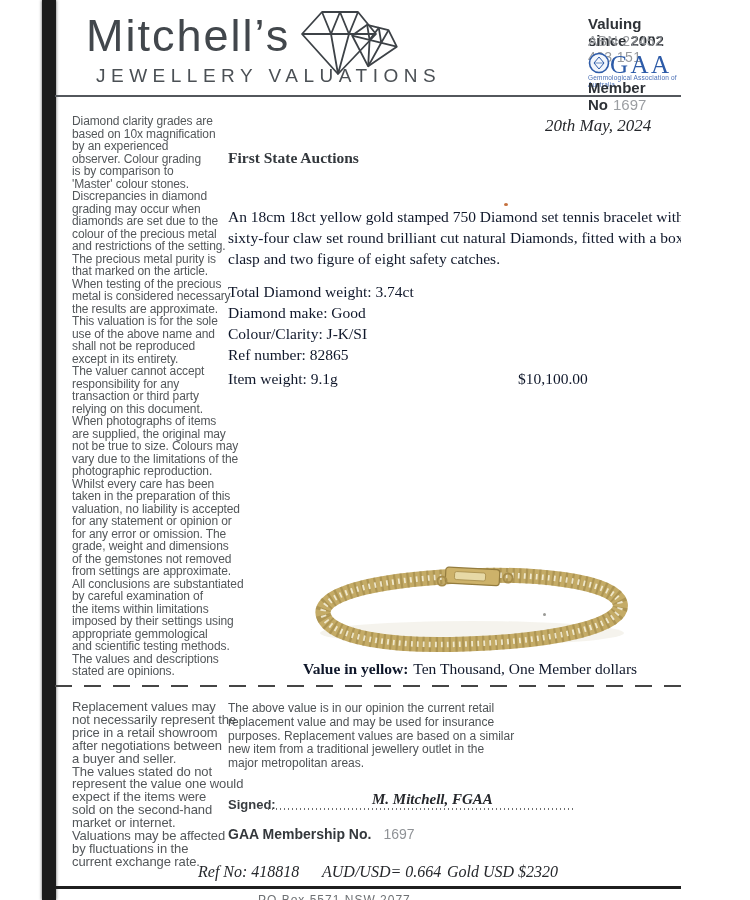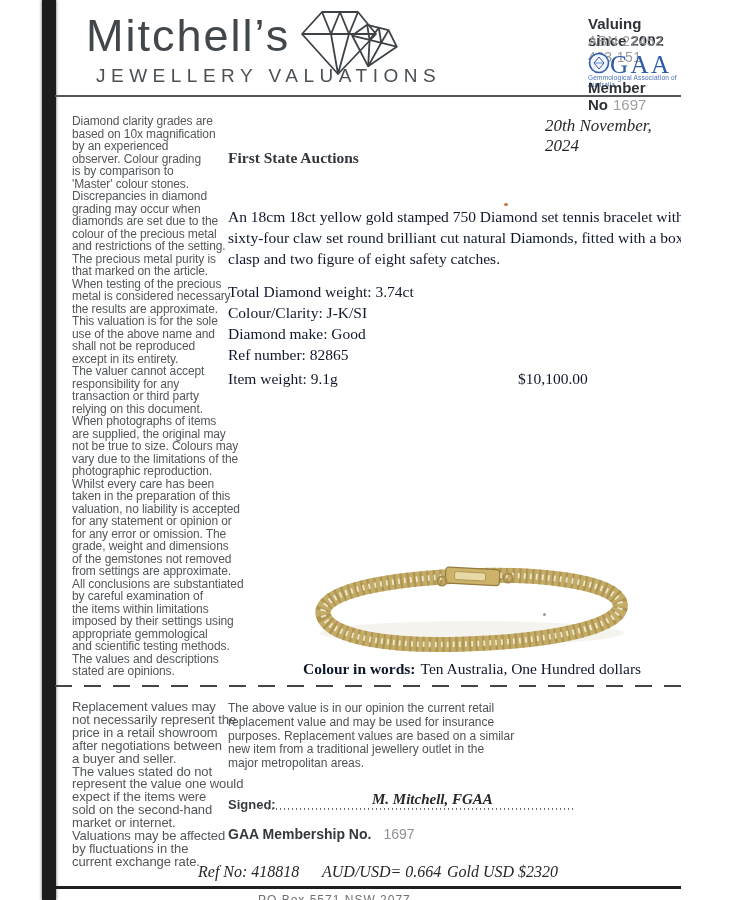--- a/index.html
+++ b/index.html
@@ -150,31 +150,31 @@
 from settings are approximate.
 All conclusions are substantiated
 by careful examination of
 the items within limitations
 imposed by their settings using
 appropriate gemmological
 and scientific testing methods.
 The values and descriptions
 stated are opinions.</div>
 
-  <div class="abs serif date">20th November, 2024</div>
+  <div class="abs serif date">20th May, 2024</div>
   <div class="abs serif client">First State Auctions</div>
   <div class="abs artifact-dot"></div>
   <div class="abs serif description pre">An 18cm 18ct yellow gold stamped 750 Diamond set tennis bracelet with
 sixty-four claw set round brilliant cut natural Diamonds, fitted with a box
 clasp and two figure of eight safety catches.</div>
 
   <div class="abs serif details">
     <div>Total Diamond weight: 3.74ct</div>
+    <div>Diamond make: Good</div>
     <div>Colour/Clarity: J-K/SI</div>
-    <div>Diamond make: Good</div>
     <div>Ref number: 82865</div>
   </div>
 
   <div class="abs serif item-weight">Item weight: 9.1g</div>
   <div class="abs serif value-amt">$10,100.00</div>
 
   <div class="abs bracelet">
     <svg width="348" height="114" viewBox="0 0 348 114">
       <ellipse cx="176" cy="88" rx="152" ry="12" fill="#eceadf" opacity="0.55"></ellipse>
       <path d="M28,72 C20,54 58,38 146,32 C238,26 318,36 324,58 C330,80 262,96 170,99 C92,102 36,92 28,72 Z" fill="none" stroke="#c4ab66" stroke-width="15" stroke-linejoin="round"></path>
@@ -184,21 +184,21 @@
         <rect width="54" height="16" rx="3" fill="#cdb26a" stroke="#947c3e" stroke-width="1.2"></rect>
         <rect x="9" y="4" width="31" height="8" rx="2" fill="#e7d9a6" stroke="#a68c4a" stroke-width="0.8"></rect>
       </g>
       <circle cx="146" cy="36" r="4.5" fill="none" stroke="#a68c4a" stroke-width="2"></circle>
       <circle cx="212" cy="33" r="4.5" fill="none" stroke="#a68c4a" stroke-width="2"></circle>
     </svg>
   </div>
   <div class="abs speck"></div>
 
   <div class="abs serif value-words">
-    <span class="lbl">Colour in words:</span><span class="txt">Ten Australia, One Hundred dollars</span>
+    <span class="lbl">Value in yellow:</span><span class="txt">Ten Thousand, One Member dollars</span>
   </div>
 
   <div class="abs dashed-sep"></div>
 
   <div class="abs smallprint side-bottom pre">Replacement values may
 not necessarily represent the
 price in a retail showroom
 after negotiations between
 a buyer and seller.
 The values stated do not

